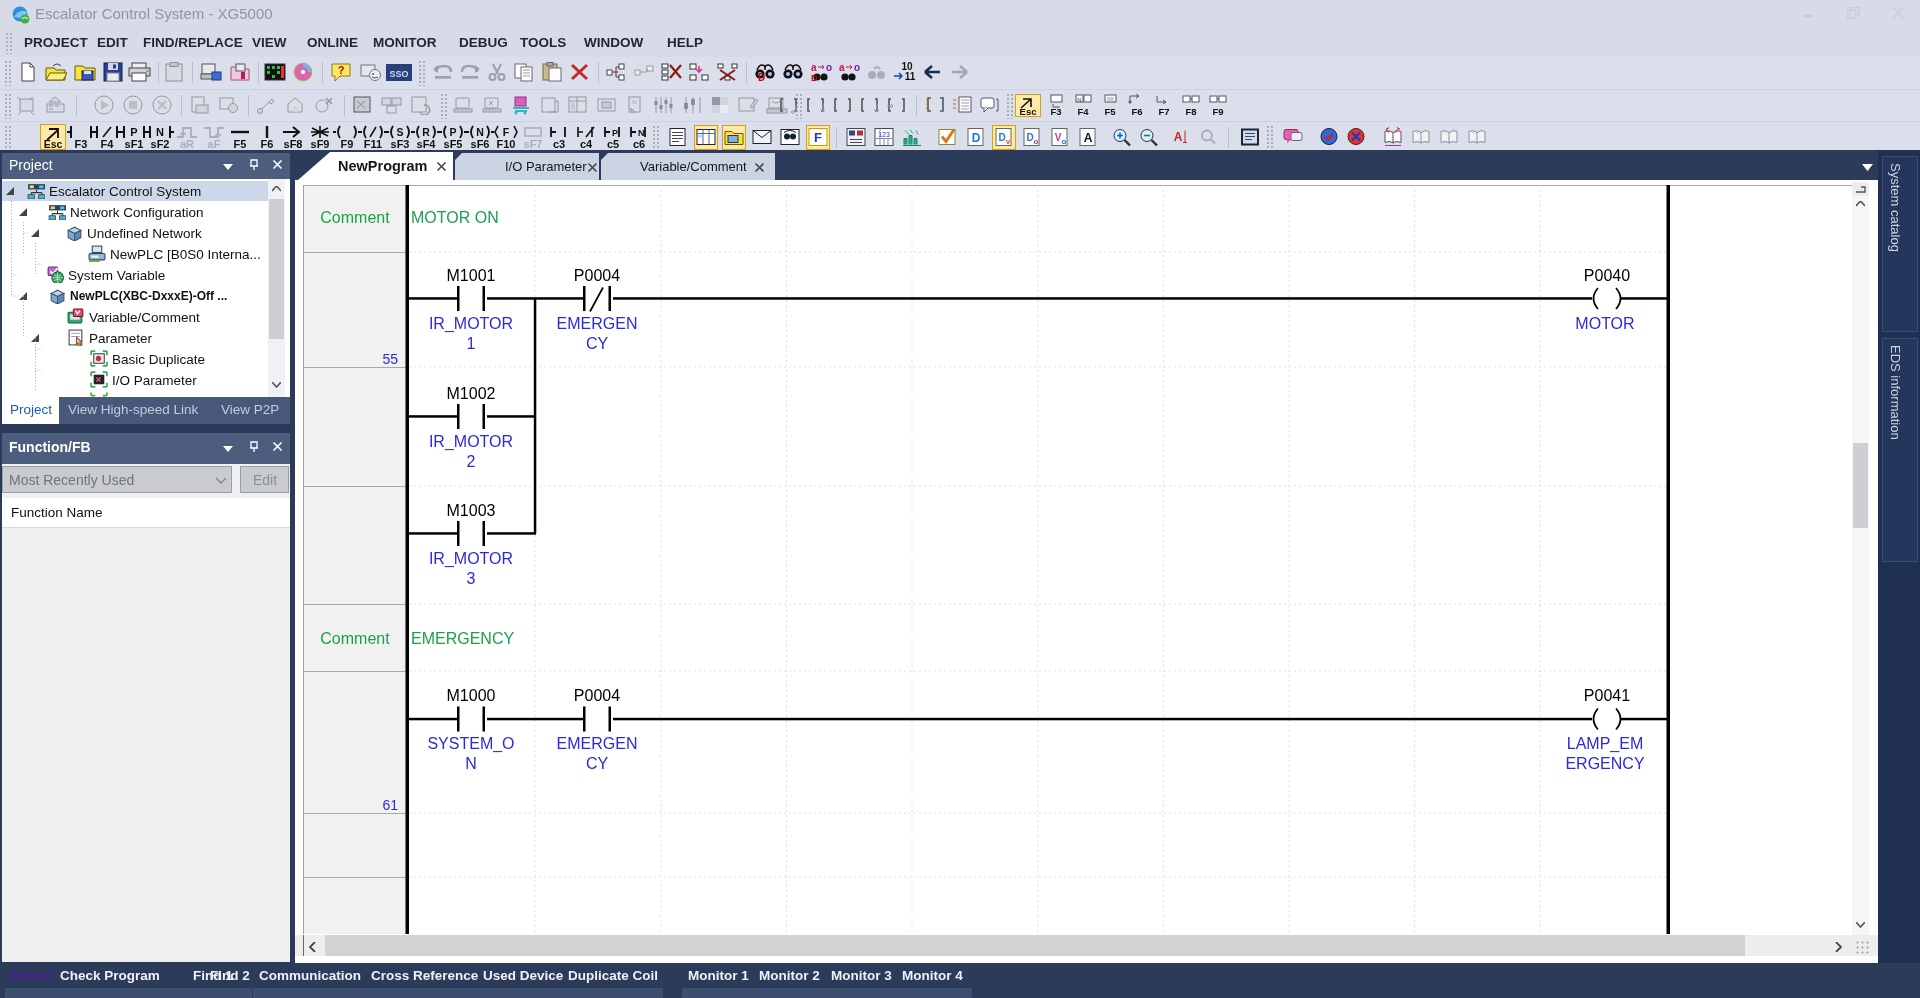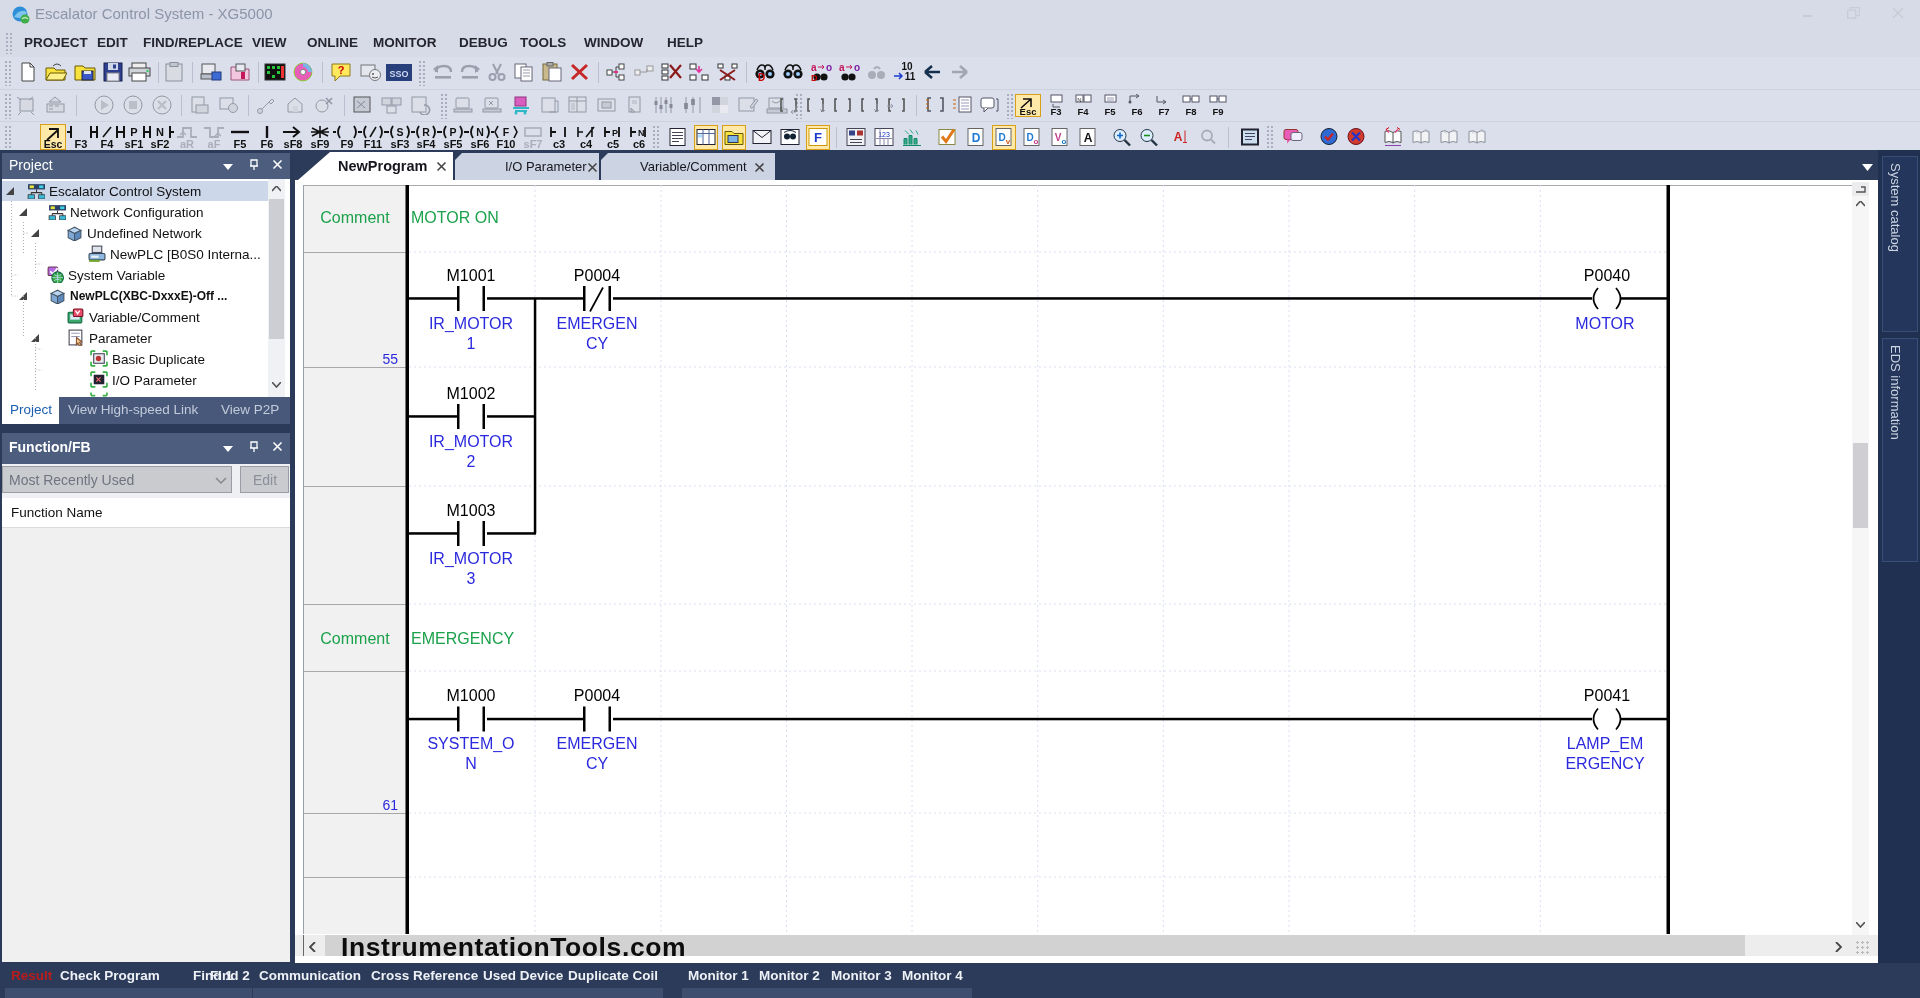--- a/index.html
+++ b/index.html
@@ -1072,30 +1072,29 @@
 <div class="ab" style="left:0;top:785px;width:1583px;height:21px;background:#ededee;">
       <div class="ab" style="left:8px;top:0;width:1px;height:21px;background:#666;"></div>
       <svg class="ab" style="left:14px;top:7px" width="7" height="10">
         <path d="M6 0 L1 5 L6 10" fill="none" stroke="#444" stroke-width="1.8"></path>
       </svg>
       <div class="ab" style="left:30px;top:0;width:1420px;height:21px;background:#d2d2d3;"></div>
       <svg class="ab" style="left:1540px;top:7px" width="7" height="10">
         <path d="M1 0 L6 5 L1 10" fill="none" stroke="#444" stroke-width="1.8"></path>
       </svg>
       <div class="ab" style="left:1560px;top:5px;width:14px;height:14px;background:radial-gradient(#b9b9bd 1.2px,transparent 1.4px);background-size:5px 5px;"></div>
-      <span class="ab" style="left:46px;top:-3px;font-size:26.5px;font-weight:bold;color:#0d0d0d;letter-spacing:0.6px;">InstrumentationTools.com</span>
     </div>
 </div>
 <div class="ab" style="left:1878px;top:150px;width:42px;height:848px;background:#203050;"></div>
 <div class="ab" style="left:1882px;top:156px;width:36px;height:176px;background:#24365b;border:1px solid #3a4f78;"></div>
 <div class="ab" style="left:1882px;top:338px;width:36px;height:224px;background:#24365b;border:1px solid #3a4f78;"></div>
 <span class="ab" style="left:1888px;top:163px;font-size:13px;color:#cdd5e2;writing-mode:vertical-rl;">System catalog</span>
 <span class="ab" style="left:1888px;top:345px;font-size:13px;color:#cdd5e2;writing-mode:vertical-rl;">EDS information</span>
 <div class="ab" style="left:0;top:963px;width:1920px;height:35px;background:#2b3b59;"></div>
-<span class="ab" style="left:11px;top:968px;font-size:13.5px;font-weight:bold;color:#b91c1c;">Result</span>
+<span class="ab" style="left:11px;top:968px;font-size:13.5px;font-weight:bold;color:#4c1d95;">Result</span>
 <div class="ab" style="left:5px;top:988px;width:53px;height:10px;background:#3d4e6f;"></div>
 <span class="ab" style="left:60px;top:968px;font-size:13.5px;font-weight:bold;color:#eef1f6;">Check Program</span>
 <div class="ab" style="left:54px;top:988px;width:106px;height:10px;background:#3d4e6f;"></div>
 <span class="ab" style="left:165px;top:968px;font-size:13.5px;font-weight:bold;color:#eef1f6;padding-left:28px;">Find 1</span>
 <div class="ab" style="left:159px;top:988px;width:48px;height:10px;background:#3d4e6f;"></div>
 <span class="ab" style="left:210px;top:968px;font-size:13.5px;font-weight:bold;color:#eef1f6;">Find 2</span>
 <div class="ab" style="left:204px;top:988px;width:48px;height:10px;background:#3d4e6f;"></div>
 <span class="ab" style="left:259px;top:968px;font-size:13.5px;font-weight:bold;color:#eef1f6;">Communication</span>
 <div class="ab" style="left:253px;top:988px;width:115px;height:10px;background:#3d4e6f;"></div>
 <span class="ab" style="left:371px;top:968px;font-size:13.5px;font-weight:bold;color:#eef1f6;">Cross Reference</span>

